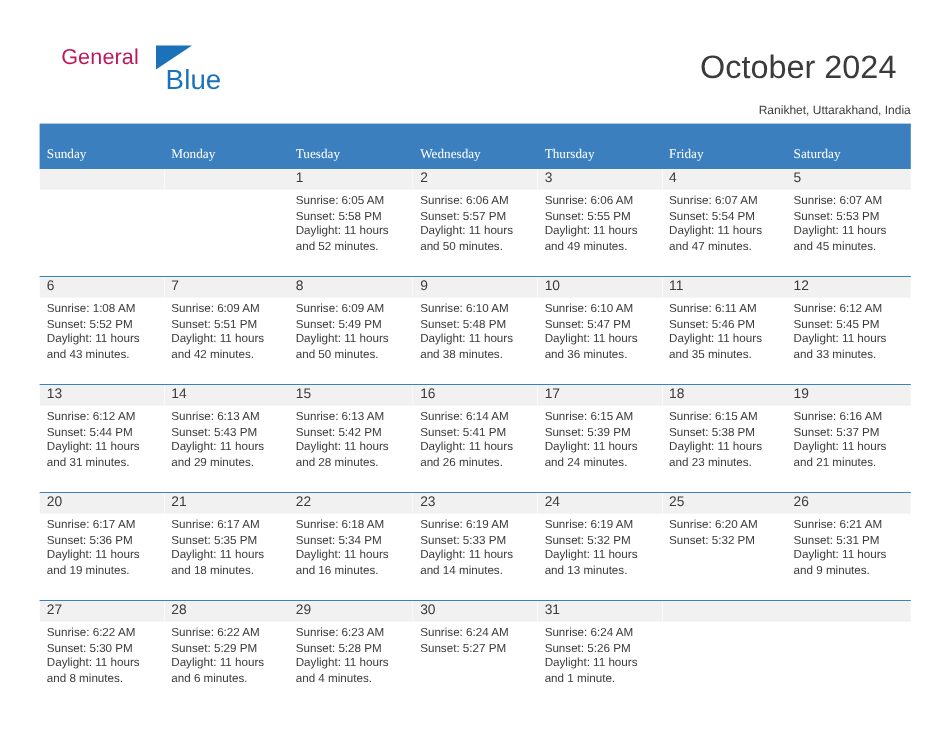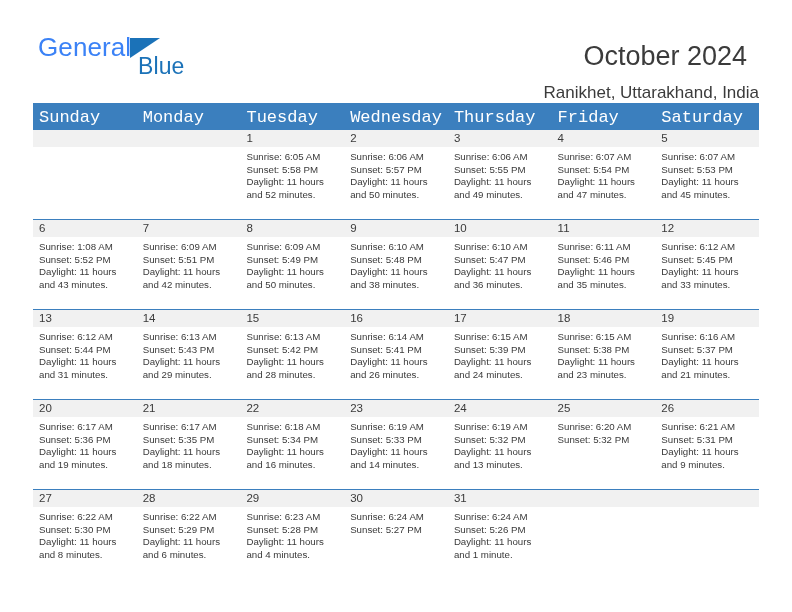--- a/index.html
+++ b/index.html
@@ -32,26 +32,26 @@
   }
   .brand {
     position: absolute;
     left: 0;
     top: 0;
     width: 220px;
     height: 60px;
   }
   .brand-general {
     position: absolute;
-    left: 5px;
+    left: 18px;
     top: 8px;
-    font-size: 26px;
+    font-size: 18px;
     line-height: 23px;
     letter-spacing: 0.1px;
-    color: #3b82f6;
+    color: #be185d;
     font-family: "Liberation Sans", sans-serif;
   }
   .brand-blue {
     position: absolute;
     left: 58px;
     top: 27px;
     font-size: 23px;
     line-height: 23px;
     letter-spacing: 0.1px;
     color: #1b72b8;
@@ -76,21 +76,21 @@
   }
   .cal-title {
     font-size: 27px;
     line-height: 32px;
     color: #3b3b3b;
     font-weight: normal;
     margin: 12px;
     font-family: "Liberation Sans", sans-serif;
   }
   .cal-subtitle {
-    font-size: 17px;
+    font-size: 10px;
     line-height: 18px;
     color: #3b3b3b;
     margin: 9px 0 0 0;
     font-family: "Liberation Sans", sans-serif;
   }
 
   
   .calendar {
     position: absolute;
     left: 33px;
@@ -98,25 +98,25 @@
     width: 726px;
   }
   .dow-row {
     display: flex;
     width: 100%;
     background: #3b7fbe;
   }
   .dow-cell {
     flex: 1 1 0;
     box-sizing: border-box;
-    padding: 8px 0 5px 6px;
-    font-size: 17px;
+    padding: 19px 0 5px 6px;
+    font-size: 11px;
     line-height: 14px;
     color: #ffffff;
-    font-family: Liberation Mono, monospace;
+    font-family: Liberation Serif, serif;
     white-space: nowrap;
     overflow: hidden;
   }
 
   .week-row {
     display: flex;
     width: 100%;
     border-top: 1px solid #3b7fbe;
     box-sizing: border-box;
   }

